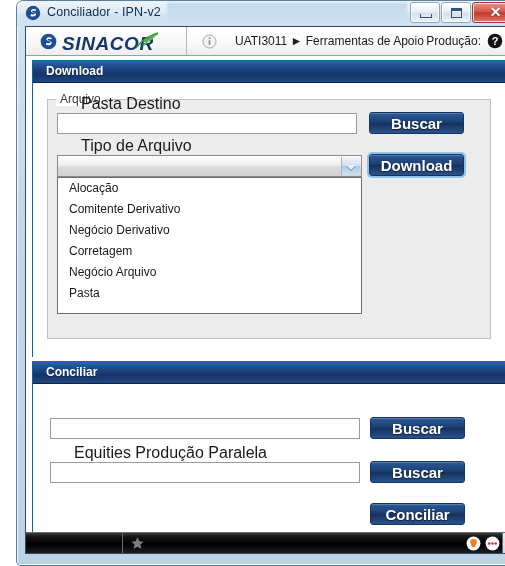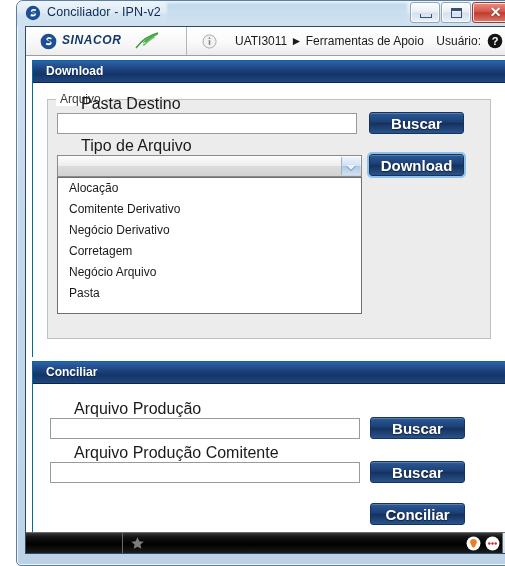--- a/index.html
+++ b/index.html
@@ -109,21 +109,21 @@
   }
   .brand-left {
     position: absolute; left: 0; top: 0;
     width: 160px; height: 28px;
     border-right: 1px solid #b5b5b5;
     background: linear-gradient(180deg,#ffffff 0%, #f7f7f7 60%, #ededed 100%);
   }
   .brand-s { position: absolute; left: 14px; top: 6px; width: 17px; height: 17px; }
   .brand-word {
     position: absolute; left: 36px; top: 6px;
-    font-size: 12px; font-weight: bold; font-style: italic;
+    font-size: 19px; font-weight: bold; font-style: italic;
     color: #14386b; letter-spacing: .6px;
     font-family: "Liberation Sans", sans-serif;
   }
   .brand-leaf { position: absolute; left: 108px; top: 5px; width: 26px; height: 18px; }
 
   .nav-info { position: absolute; left: 176px; top: 7px; width: 15px; height: 15px; }
   .breadcrumb {
     position: absolute; left: 200px; top: 7px;
     width: 200px; height: 16px;
     overflow: hidden; white-space: nowrap;
@@ -343,21 +343,21 @@
         </svg>
       </div>
 
       <svg class="nav-info" viewBox="0 0 16 16">
         <circle cx="8" cy="8" r="7" fill="#f2f2f2" stroke="#a8a8a8" stroke-width="1"></circle>
         <circle cx="8" cy="4.4" r="1" fill="#8c8c8c"></circle>
         <rect x="7.1" y="6.4" width="1.8" height="5.4" rx=".8" fill="#8c8c8c"></rect>
       </svg>
 
       <div class="breadcrumb">UATI3011 ► Ferramentas de Apoio</div>
-      <div class="user-label">Usuário:</div>
+      <div class="user-label">Produção:</div>
 
       <svg class="help-icon" viewBox="0 0 16 16">
         <circle cx="8" cy="8" r="7.3" fill="#141414"></circle>
         <text x="8" y="12" font-family="Liberation Sans, sans-serif" font-size="11" font-weight="bold" fill="#ffffff" text-anchor="middle">?</text>
       </svg>
     </div>
 
     <div class="vscroll">
       <div class="vscroll-thumb"></div>
     </div>
@@ -395,25 +395,24 @@
 
       </div>
     </div>
 
     <div class="panel" style="top:334px; height:182px;">
       <div class="panel-head">
         <div class="panel-head-title">Conciliar</div>
       </div>
       <div class="panel-body" style="height:159px;">
 
-        <div class="field-label" style="left:17px; top:16px;">Arquivo Produção</div>
         <input class="text-input" style="left: 17px; top: 34px; width: 310px; height: 21px;" type="text" placeholder="">
         <div class="btn" style="left:337px; top:33px; width:95px; height:22px; line-height:21px;">Buscar</div>
 
-        <div class="field-label" style="left:17px; top:60px;">Arquivo Produção Comitente</div>
+        <div class="field-label" style="left:17px; top:60px;">Equities Produção Paralela</div>
         <input class="text-input" style="left: 17px; top: 78px; width: 310px; height: 21px;" type="text" placeholder="">
         <div class="btn" style="left:337px; top:77px; width:95px; height:22px; line-height:21px;">Buscar</div>
 
         <div class="btn" style="left:337px; top:119px; width:95px; height:22px; line-height:21px;">Conciliar</div>
 
       </div>
     </div>
 
     <div class="statusbar">
       <div class="status-zoom">

